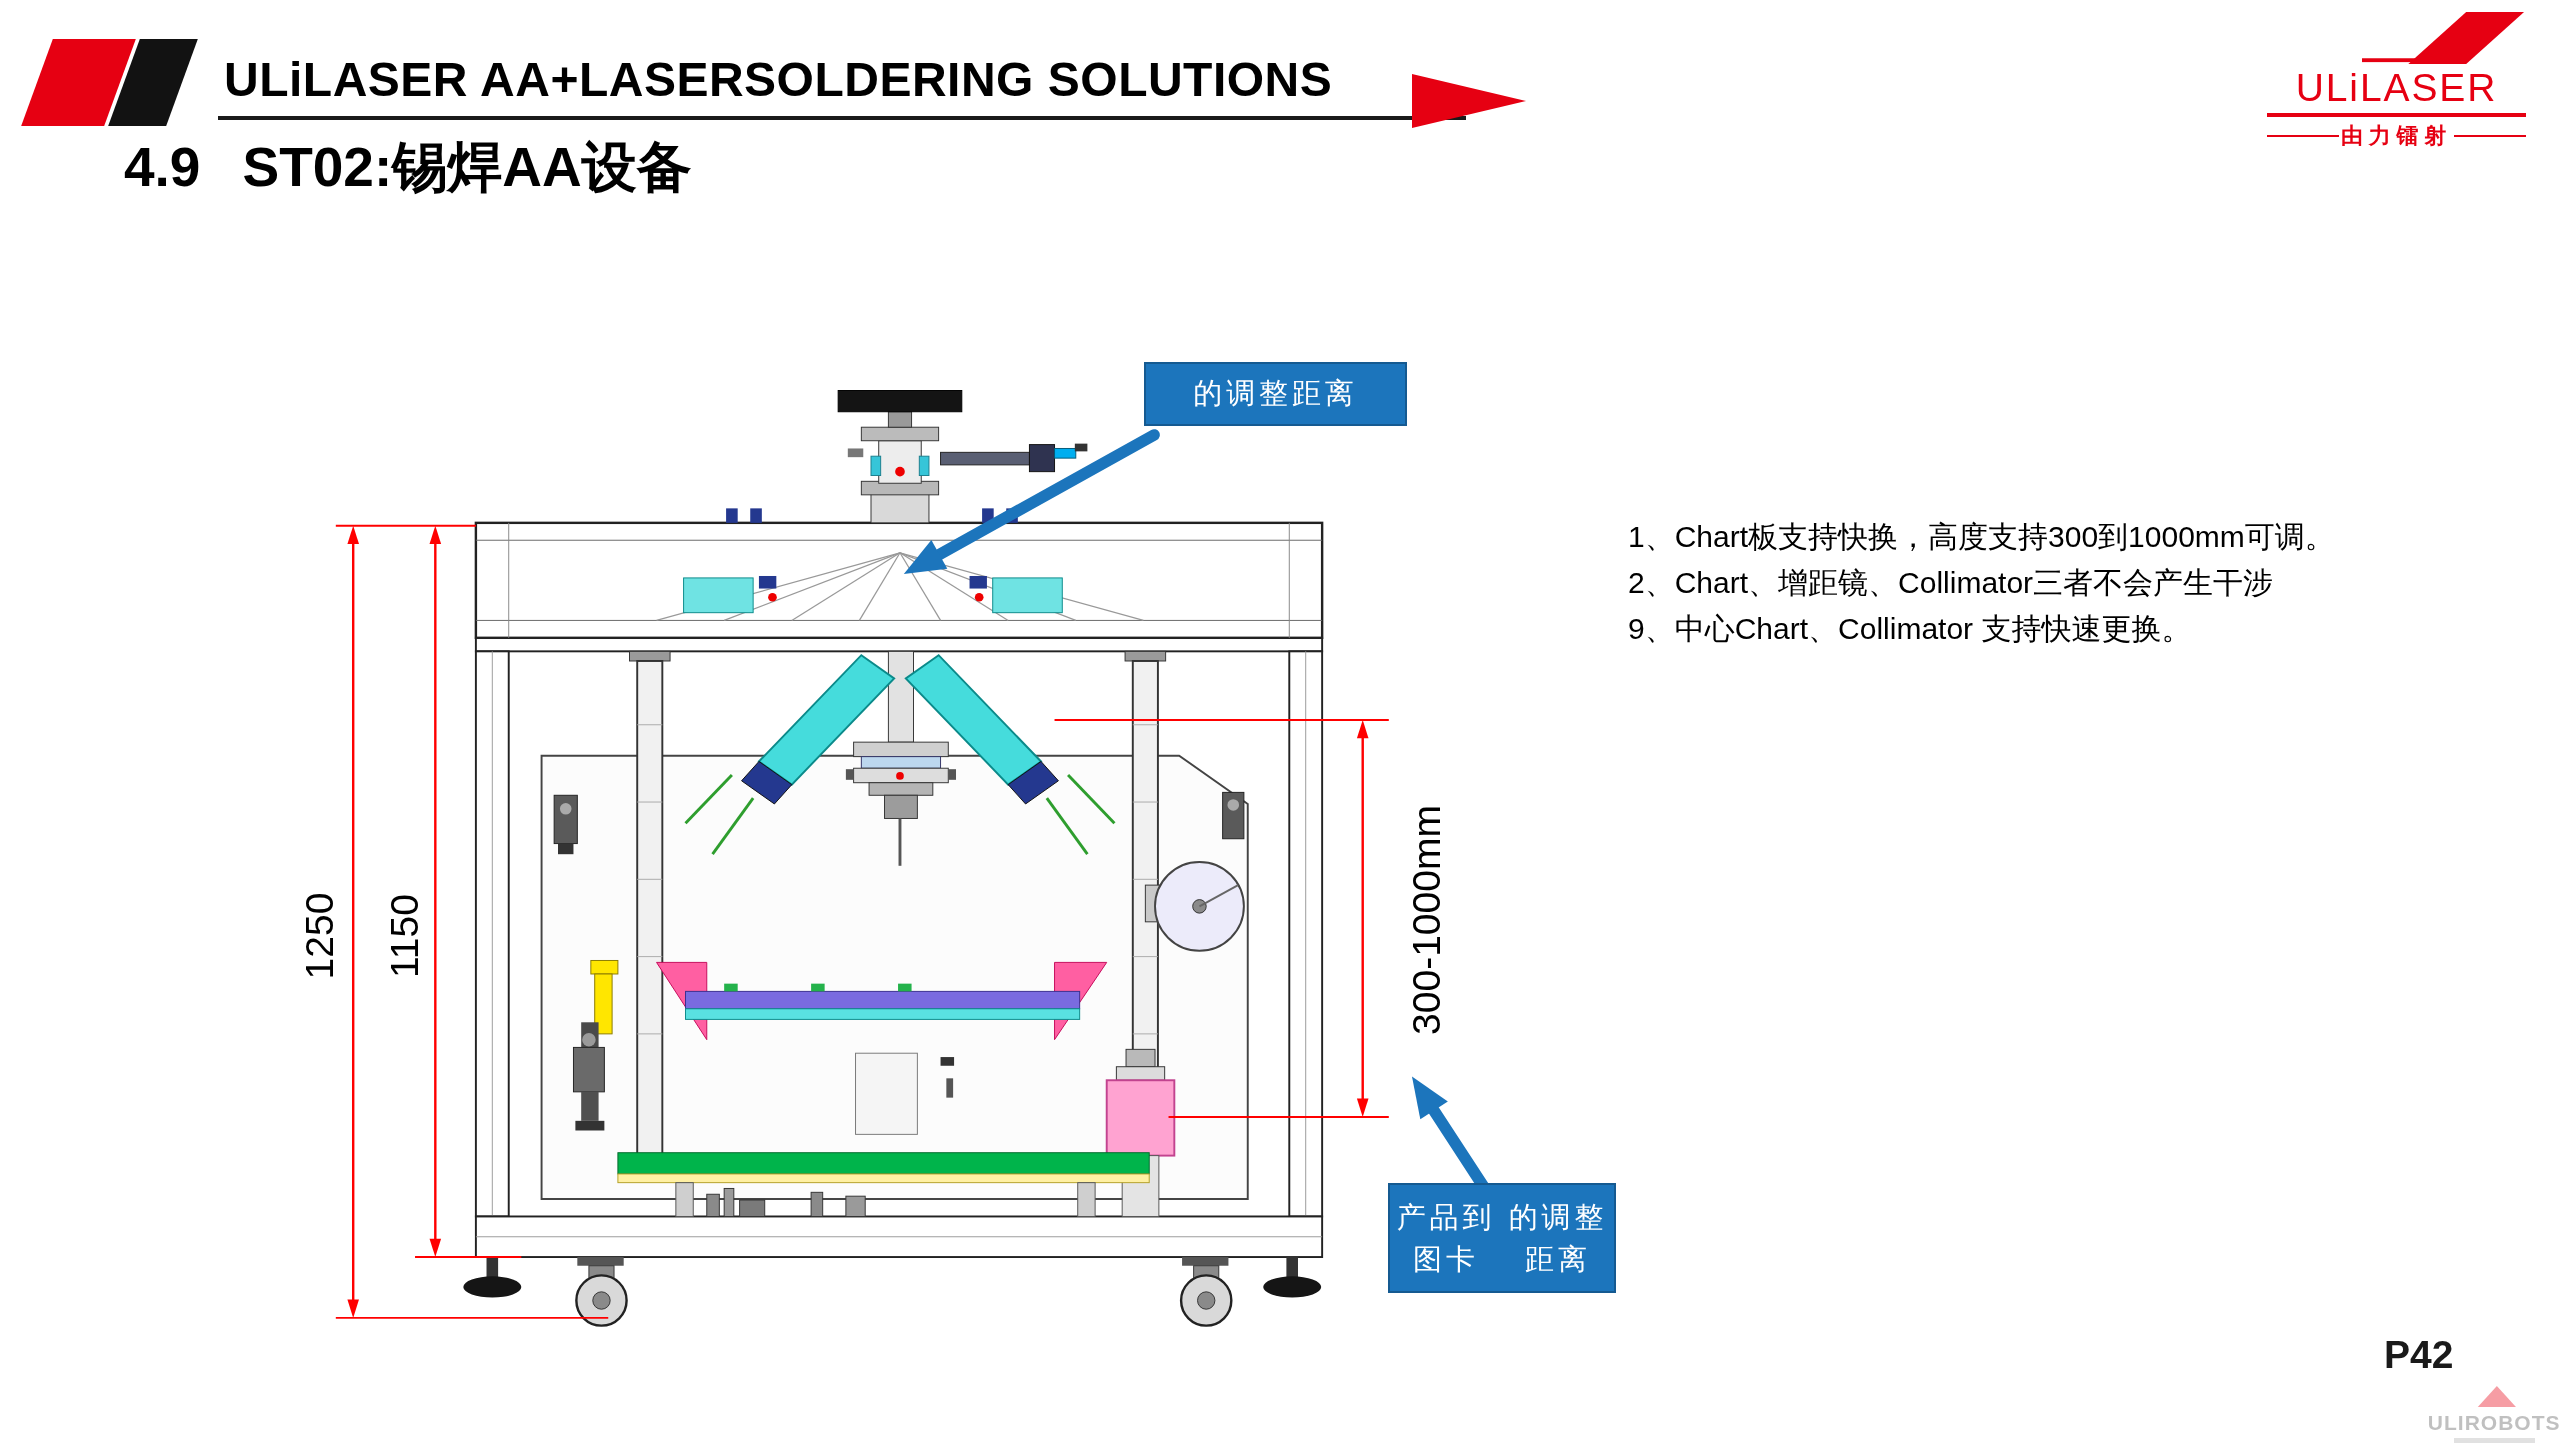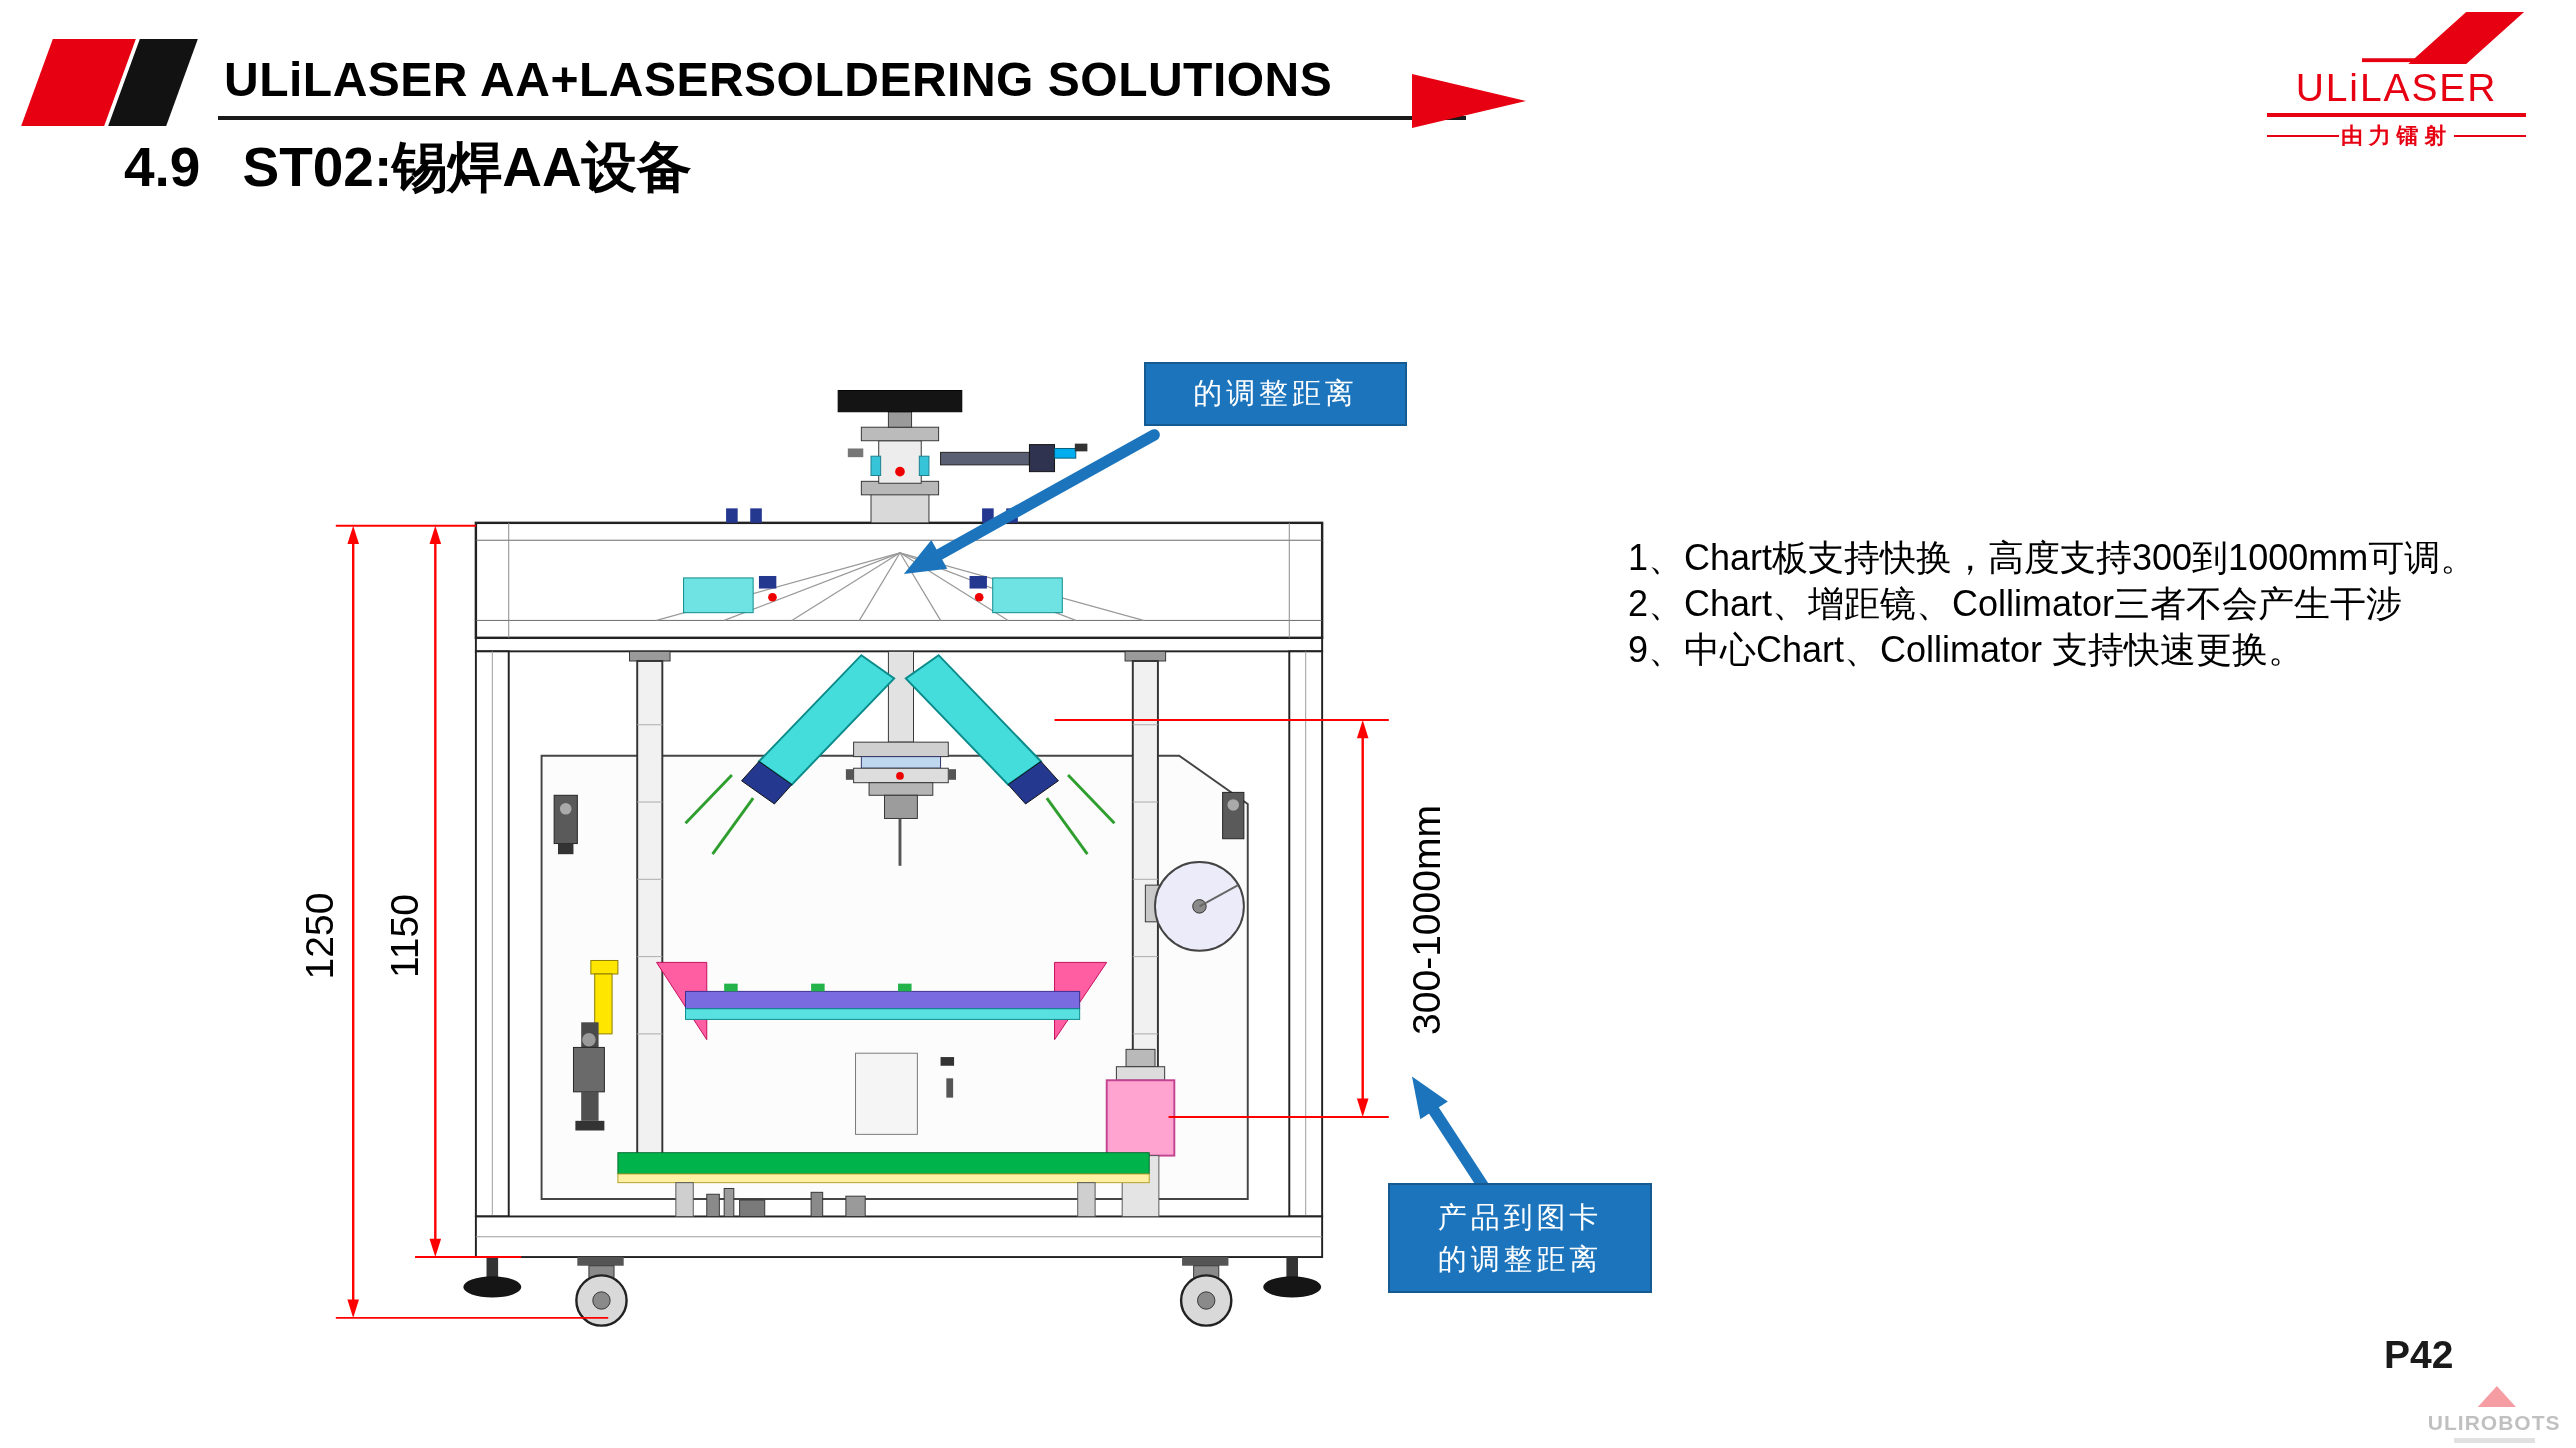--- a/index.html
+++ b/index.html
@@ -35,24 +35,24 @@
 
   .dim { position:absolute; transform:translate(-50%,-50%) rotate(-90deg); font-size:39px; white-space:nowrap; color:#000; }
   .dim-1250  { left:50px;   top:588px; }
   .dim-1150  { left:135px;  top:588px; }
   .dim-range { left:1157px; top:572px; }
 
   .callout { position:absolute; background:#1C75BC; border:2.9px solid #155a91; color:#fff;
              display:flex; align-items:center; justify-content:center; letter-spacing:3.9px;
              font-size:29px; text-align:center; box-sizing:border-box; }
   .callout-top    { left:874px;  top:13.5px;  width:263px; height:64px; }
-  .callout-bottom { left:1118px; top:835px; width:264px; height:110px; flex-direction:column; line-height:1.45; }
-
-  
-  .notes { position:absolute; left:1628px; top:535px; font-size:36px; line-height:46px; white-space:nowrap; }
+  .callout-bottom { left:1118px; top:835px; width:228px; height:110px; line-height:1.45; }
+
+  
+  .notes { position:absolute; left:1628px; top:514px; font-size:30px; line-height:46px; white-space:nowrap; }
 
   
   .page-number { position:absolute; left:2384px; top:1333px; font-size:39px; font-weight:bold; color:#1a1a1a; }
   .watermark { position:absolute; right:15.5px; bottom:5.8px; text-align:center; opacity:.55; }
   .watermark-text { font-size:21px; font-weight:bold; color:#8d8d8d; letter-spacing:1px; }
   .watermark-sub  { height:4.8px; width:81px; background:#c9c9c9; margin:3.9px auto 0 auto; }
 </style>
 </head>
 <body>
 

